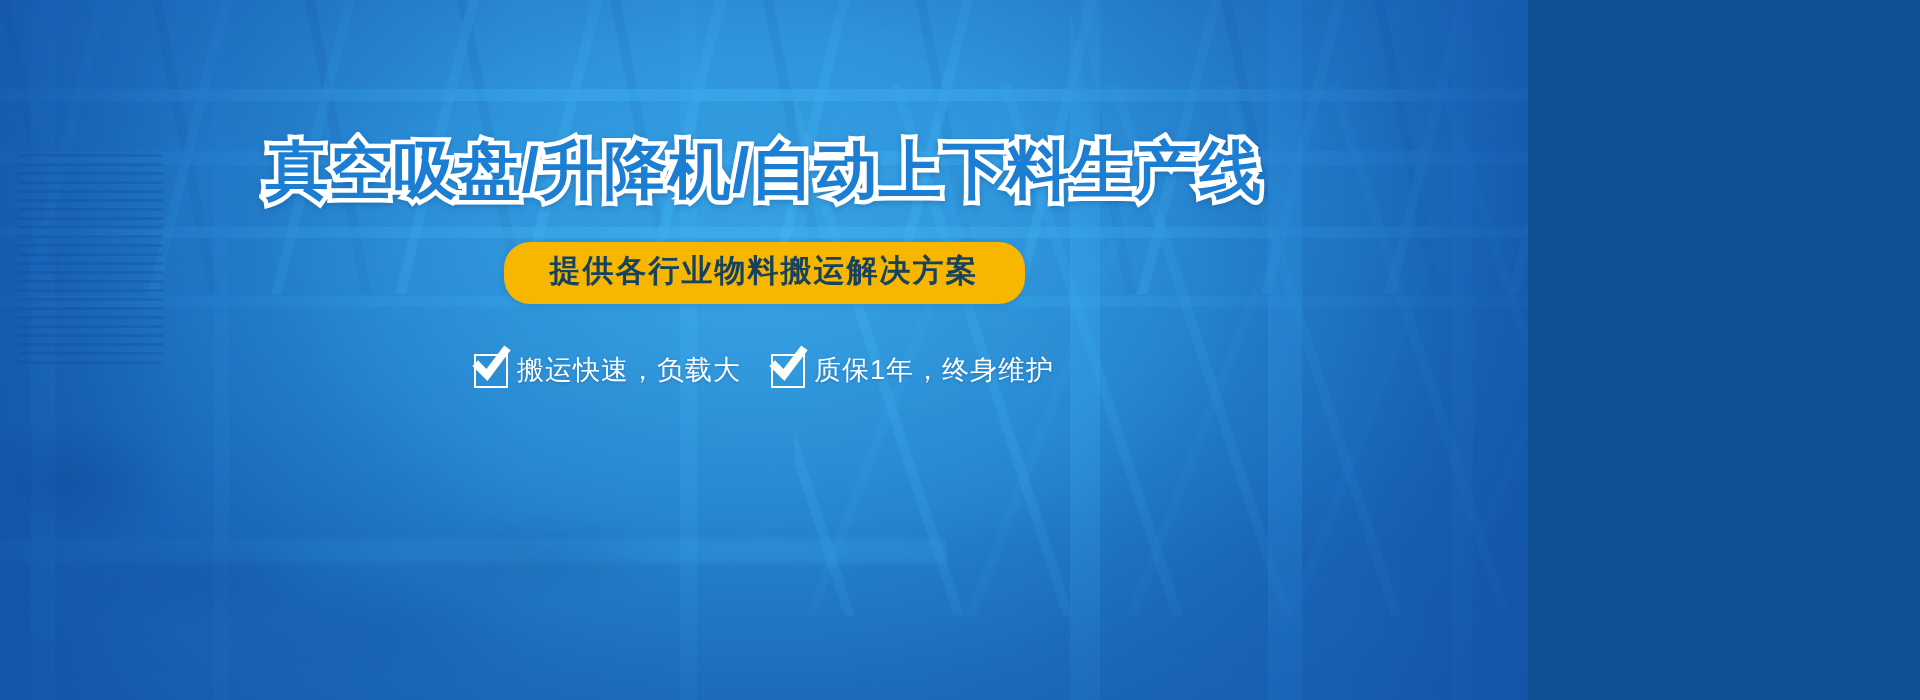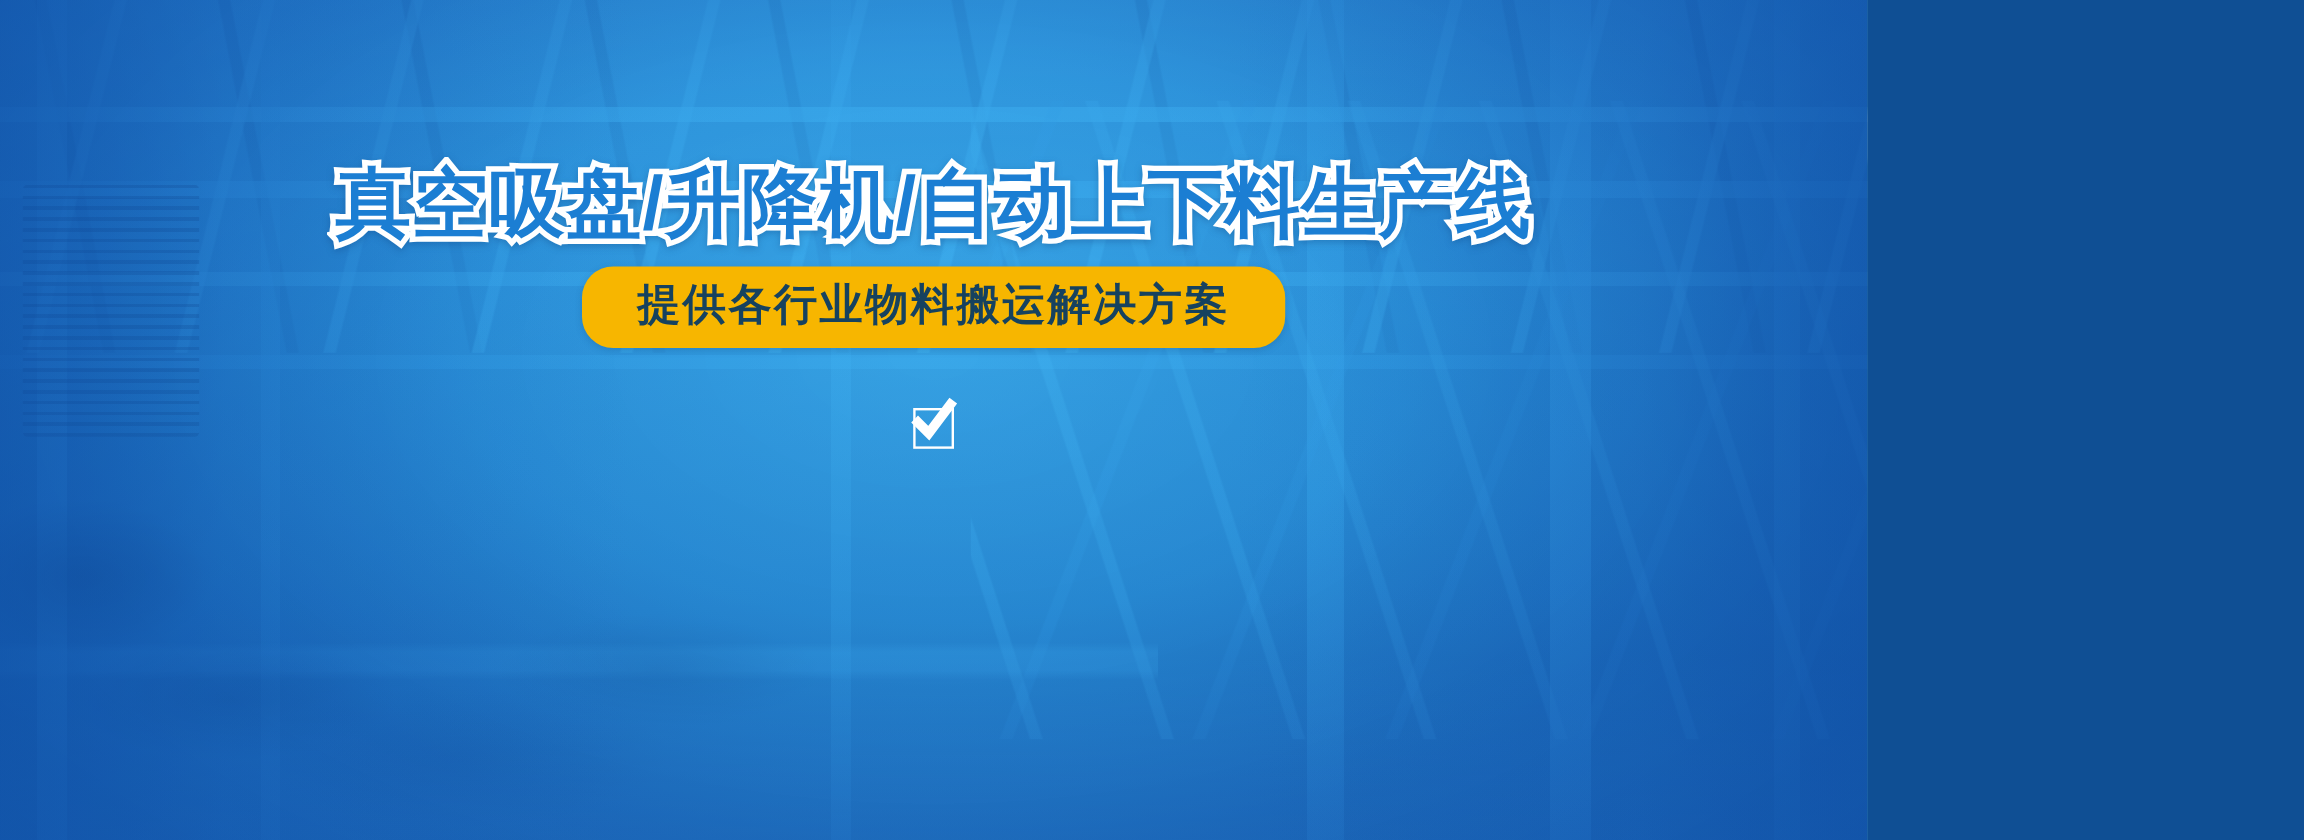--- a/index.html
+++ b/index.html
@@ -11,21 +11,20 @@
   body {
     font-family: "Liberation Sans", "DejaVu Sans", sans-serif;
   }
 
   #banner {
     position: relative;
     width: 1528px;
     height: 700px;
     overflow: hidden;
     background: #2a9de0;
-    padding-left: 28px;
   }
 
   
   .photo {
     position: absolute;
     inset: 0;
     overflow: hidden;
   }
   .photo-base {
     position: absolute;
@@ -179,24 +178,24 @@
     letter-spacing: 1px;
     color: #1b7ed3;
     -webkit-text-stroke: 9px #ffffff;
     paint-order: stroke fill;
     text-stroke: 9px #ffffff;
     white-space: nowrap;
     filter: drop-shadow(0 2px 3px rgba(10,60,120,.30));
   }
 
   .tagline-pill {
-    margin-top: 20px;
+    margin-top: 40px;
     background: #f7b600;
     color: #16425f;
-    font-size: 36px;
+    font-size: 31px;
     font-weight: bold;
     letter-spacing: 2px;
     padding: 11px 46px 14px;
     border-radius: 26px;
     white-space: nowrap;
     line-height: 1.18;
     box-shadow: 0 2px 6px rgba(12,62,118,.22);
   }
 
   .features {
@@ -255,25 +254,34 @@
   <div class="tint-edges"></div>
 
   <div class="content">
 
     <div class="headline">真空吸盘/升降机/自动上下料生产线</div>
 
     <div class="tagline-pill">提供各行业物料搬运解决方案</div>
 
     <div class="features">
 
-
-
       <div class="feature">
         <span class="check-box">
           <svg viewBox="0 0 40 40" aria-hidden="true">
             <path d="M7 20 L16 29 L34 5" fill="none" stroke="#ffffff" stroke-width="8" stroke-linecap="square" stroke-linejoin="miter"></path>
           </svg>
         </span>
+        <span class="feature-text">搬运快速，负载大</span>
+      </div>
+
+
+      <div class="feature">
+        <span class="check-box">
+          <svg viewBox="0 0 40 40" aria-hidden="true">
+            <path d="M7 20 L16 29 L34 5" fill="none" stroke="#ffffff" stroke-width="8" stroke-linecap="square" stroke-linejoin="miter"></path>
+          </svg>
+        </span>
+        <span class="feature-text">质保1年，终身维护</span>
       </div>
 
     </div>
   </div>
 </div>
 
 </body></html>

